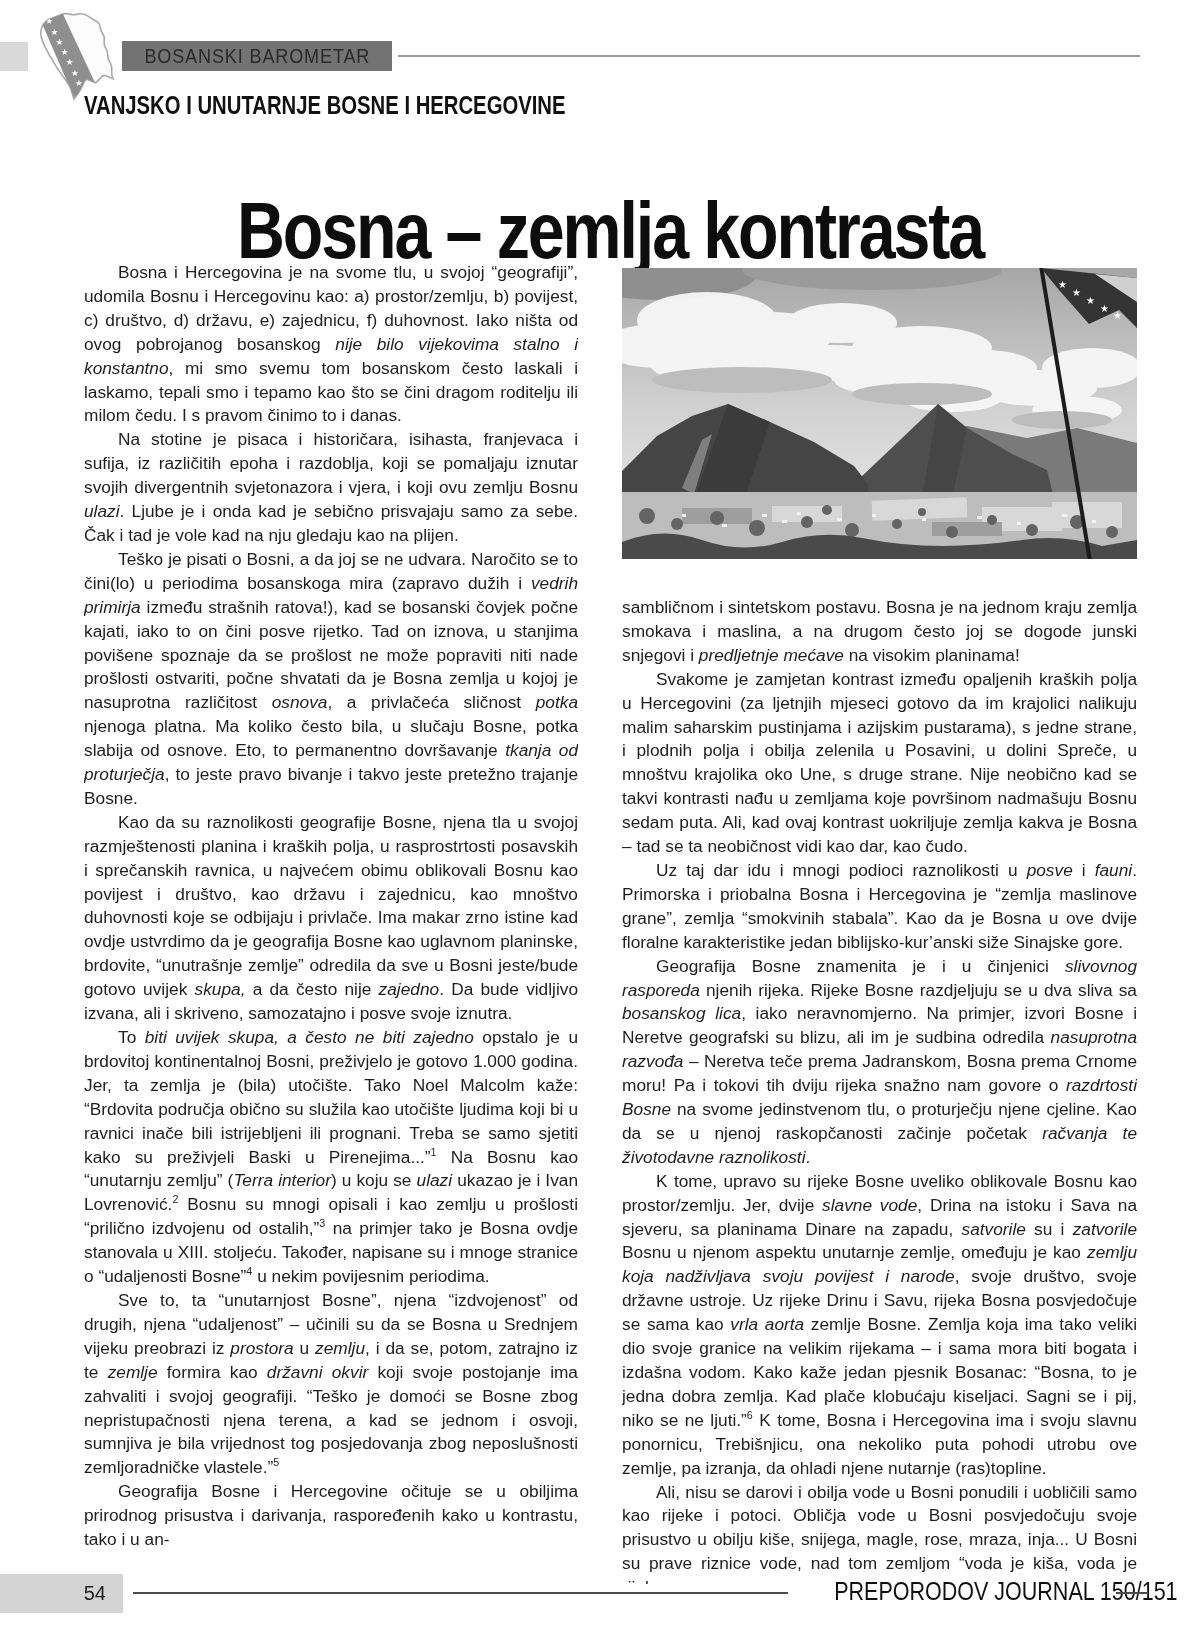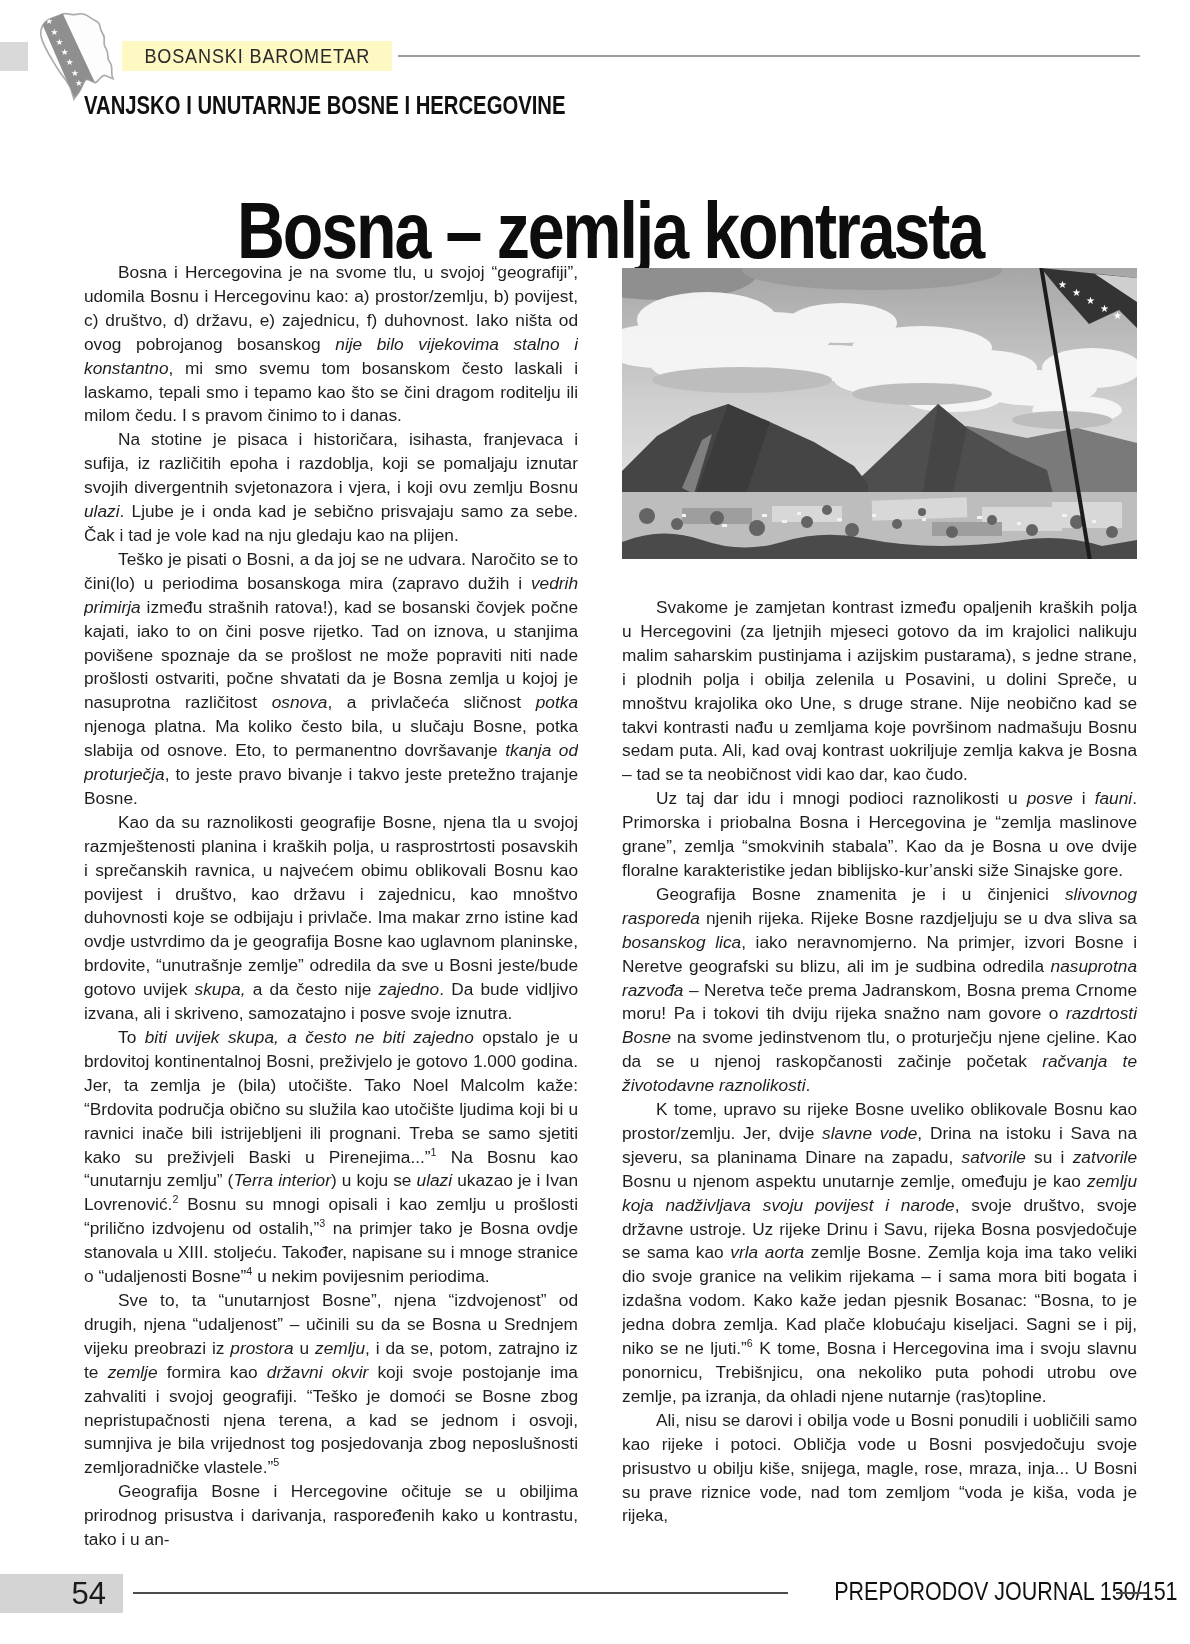--- a/index.html
+++ b/index.html
@@ -6,21 +6,21 @@
   html,body{margin:0;padding:0;}
   body{
     width:1190px;height:1644px;background:#ffffff;position:relative;overflow:hidden;
     font-family:"Liberation Sans",sans-serif;color:#1e1e1e;
     -webkit-font-smoothing:antialiased;
   }
   
   .corner-band{position:absolute;left:0;top:42px;width:28px;height:29px;background:#d9d9d9;}
   .logo-wrap{position:absolute;left:34px;top:8px;width:82px;height:92px;}
   .masthead-box{
-    position:absolute;left:122px;top:41px;width:270px;height:30px;background:#fef9c3;
+    position:absolute;left:122px;top:41px;width:270px;height:30px;background:#737373;
     display:flex;align-items:center;justify-content:center;
   }
   .masthead-box span{
     font-size:21px;letter-spacing:1px;color:#2a2a2a;white-space:nowrap;
     transform:scaleX(.86);transform-origin:center;
   }
   .header-rule{position:absolute;left:398px;top:55px;width:742px;border-top:2px solid #9c9c9c;}
   .section-label{
     position:absolute;left:84px;top:90px;font-size:26px;font-weight:bold;color:#111;
     white-space:nowrap;transform:scaleX(.78);transform-origin:left center;letter-spacing:0;
@@ -40,21 +40,21 @@
     margin:14px 0 9px;font-size:21.5px;line-height:26px;font-weight:bold;color:#000;
     letter-spacing:-.2px;text-align:left;text-indent:0;
   }
   sup{font-size:62%;vertical-align:super;line-height:0;}
   
   .photo{position:absolute;left:622px;top:268px;width:515px;height:291px;}
   .photo svg{display:block;width:100%;height:100%;}
   
   .pagenum-box{
     position:absolute;left:0;top:1574px;width:123px;height:39px;background:#d4d4d4;
-    font-size:31px;color:#1b1b1b;text-align:right;line-height:39px;padding-right:17px;
+    font-size:20px;color:#1b1b1b;text-align:right;line-height:39px;padding-right:17px;
     box-sizing:border-box;
   }
   .footer-rule{position:absolute;left:133px;top:1592px;width:655px;border-top:2px solid #4d4d4d;}
   .footer-journal{
     position:absolute;left:790px;top:1577px;width:316px;text-align:right;font-size:25px;
     color:#111;white-space:nowrap;transform:scaleX(.86);transform-origin:right center;
   }
   .footer-dash{position:absolute;left:1116px;top:1592px;width:32px;border-top:2px solid #4d4d4d;}
 </style>
 </head>
@@ -194,20 +194,21 @@
     <p class="para">Bosna i Hercegovina je na svome tlu, u svojoj “geografiji”, udomila Bosnu i Hercegovinu kao: a) prostor/zemlju, b) povijest, c) društvo, d) državu, e) zajednicu, f) duhovnost. Iako ništa od ovog pobrojanog bosanskog <i>nije bilo vijekovima stalno i konstantno</i>, mi smo svemu tom bosanskom često laskali i laskamo, tepali smo i tepamo kao što se čini dragom roditelju ili milom čedu. I s pravom činimo to i danas.</p>
     <p class="para">Na stotine je pisaca i historičara, isihasta, franjevaca i sufija, iz različitih epoha i razdoblja, koji se pomaljaju iznutar svojih divergentnih svjetonazora i vjera, i koji ovu zemlju Bosnu <i>ulazi</i>. Ljube je i onda kad je sebično prisvajaju samo za sebe. Čak i tad je vole kad na nju gledaju kao na plijen.</p>
     <p class="para">Teško je pisati o Bosni, a da joj se ne udvara. Naročito se to čini(lo) u periodima bosanskoga mira (zapravo dužih i <i>vedrih primirja</i> između strašnih ratova!), kad se bosanski čovjek počne kajati, iako to on čini posve rijetko. Tad on iznova, u stanjima povišene spoznaje da se prošlost ne može popraviti niti nade prošlosti ostvariti, počne shvatati da je Bosna zemlja u kojoj je nasuprotna različitost <i>osnova</i>, a privlačeća sličnost <i>potka</i> njenoga platna. Ma koliko često bila, u slučaju Bosne, potka slabija od osnove. Eto, to permanentno dovršavanje <i>tkanja od proturječja</i>, to jeste pravo bivanje i takvo jeste pretežno trajanje Bosne.</p>
     <p class="para">Kao da su raznolikosti geografije Bosne, njena tla u svojoj razmještenosti planina i kraških polja, u rasprostrtosti posavskih i sprečanskih ravnica, u najvećem obimu oblikovali Bosnu kao povijest i društvo, kao državu i zajednicu, kao mnoštvo duhovnosti koje se odbijaju i privlače. Ima makar zrno istine kad ovdje ustvrdimo da je geografija Bosne kao uglavnom planinske, brdovite, “unutrašnje zemlje” odredila da sve u Bosni jeste/bude gotovo uvijek <i>skupa,</i> a da često nije <i>zajedno</i>. Da bude vidljivo izvana, ali i skriveno, samozatajno i posve svoje iznutra.</p>
     <p class="para">To <i>biti uvijek skupa, a često ne biti zajedno</i> opstalo je u brdovitoj kontinentalnoj Bosni, preživjelo je gotovo 1.000 godina. Jer, ta zemlja je (bila) utočište. Tako Noel Malcolm kaže: “Brdovita područja obično su služila kao utočište ljudima koji bi u ravnici inače bili istrijebljeni ili prognani. Treba se samo sjetiti kako su preživjeli Baski u Pirenejima...”<sup>1</sup> Na Bosnu kao “unutarnju zemlju” (<i>Terra interior</i>) u koju se <i>ulazi</i> ukazao je i Ivan Lovrenović.<sup>2</sup> Bosnu su mnogi opisali i kao zemlju u prošlosti “prilično izdvojenu od ostalih,”<sup>3</sup> na primjer tako je Bosna ovdje stanovala u XIII. stoljeću. Također, napisane su i mnoge stranice o “udaljenosti Bosne”<sup>4</sup> u nekim povijesnim periodima.</p>
     <p class="para">Sve to, ta “unutarnjost Bosne”, njena “izdvojenost” od drugih, njena “udaljenost” – učinili su da se Bosna u Srednjem vijeku preobrazi iz <i>prostora</i> u <i>zemlju</i>, i da se, potom, zatrajno iz te <i>zemlje</i> formira kao <i>državni okvir</i> koji svoje postojanje ima zahvaliti i svojoj geografiji. “Teško je domoći se Bosne zbog nepristupačnosti njena terena, a kad se jednom i osvoji, sumnjiva je bila vrijednost tog posjedovanja zbog neposlušnosti zemljoradničke vlastele.”<sup>5</sup></p>
     <p class="para">Geografija Bosne i Hercegovine očituje se u obiljima prirodnog prisustva i darivanja, raspoređenih kako u kontrastu, tako i u an-</p>
   </div>
 
 <div class="col col-right">
+    <p class="para cont">sambličnom i sintetskom postavu. Bosna je na jednom kraju zemlja smokava i maslina, a na drugom često joj se dogode junski snjegovi i <i>predljetnje mećave</i> na visokim planinama!</p>
     <p class="para">Svakome je zamjetan kontrast između opaljenih kraških polja u Hercegovini (za ljetnjih mjeseci gotovo da im krajolici nalikuju malim saharskim pustinjama i azijskim pustarama), s jedne strane, i plodnih polja i obilja zelenila u Posavini, u dolini Spreče, u mnoštvu krajolika oko Une, s druge strane. Nije neobično kad se takvi kontrasti nađu u zemljama koje površinom nadmašuju Bosnu sedam puta. Ali, kad ovaj kontrast uokriljuje zemlja kakva je Bosna – tad se ta neobičnost vidi kao dar, kao čudo.</p>
     <p class="para">Uz taj dar idu i mnogi podioci raznolikosti u <i>posve</i> i <i>fauni</i>. Primorska i priobalna Bosna i Hercegovina je “zemlja maslinove grane”, zemlja “smokvinih stabala”. Kao da je Bosna u ove dvije floralne karakteristike jedan biblijsko-kur’anski siže Sinajske gore.</p>
     <p class="para">Geografija Bosne znamenita je i u činjenici <i>slivovnog rasporeda</i> njenih rijeka. Rijeke Bosne razdjeljuju se u dva sliva sa <i>bosanskog lica</i>, iako neravnomjerno. Na primjer, izvori Bosne i Neretve geografski su blizu, ali im je sudbina odredila <i>nasuprotna razvođa</i> – Neretva teče prema Jadranskom, Bosna prema Crnome moru! Pa i tokovi tih dviju rijeka snažno nam govore o <i>razdrtosti Bosne</i> na svome jedinstvenom tlu, o proturječju njene cjeline. Kao da se u njenoj raskopčanosti začinje početak <i>račvanja te životodavne raznolikosti</i>.</p>
     <p class="para">K tome, upravo su rijeke Bosne uveliko oblikovale Bosnu kao prostor/zemlju. Jer, dvije <i>slavne vode</i>, Drina na istoku i Sava na sjeveru, sa planinama Dinare na zapadu, <i>satvorile</i> su i <i>zatvorile</i> Bosnu u njenom aspektu unutarnje zemlje, omeđuju je kao <i>zemlju koja nadživljava svoju povijest i narode</i>, svoje društvo, svoje državne ustroje. Uz rijeke Drinu i Savu, rijeka Bosna posvjedočuje se sama kao <i>vrla aorta</i> zemlje Bosne. Zemlja koja ima tako veliki dio svoje granice na velikim rijekama – i sama mora biti bogata i izdašna vodom. Kako kaže jedan pjesnik Bosanac: “Bosna, to je jedna dobra zemlja. Kad plače klobućaju kiseljaci. Sagni se i pij, niko se ne ljuti.”<sup>6</sup> K tome, Bosna i Hercegovina ima i svoju slavnu ponornicu, Trebišnjicu, ona nekoliko puta pohodi utrobu ove zemlje, pa izranja, da ohladi njene nutarnje (ras)topline.</p>
     <p class="para">Ali, nisu se darovi i obilja vode u Bosni ponudili i uobličili samo kao rijeke i potoci. Obličja vode u Bosni posvjedočuju svoje prisustvo u obilju kiše, snijega, magle, rose, mraza, inja... U Bosni su prave riznice vode, nad tom zemljom “voda je kiša, voda je rijeka,</p>
   </div>
 
 <div class="pagenum-box">54</div>
 <div class="footer-rule"></div>
 <div class="footer-journal">PREPORODOV JOURNAL 150/151</div>

